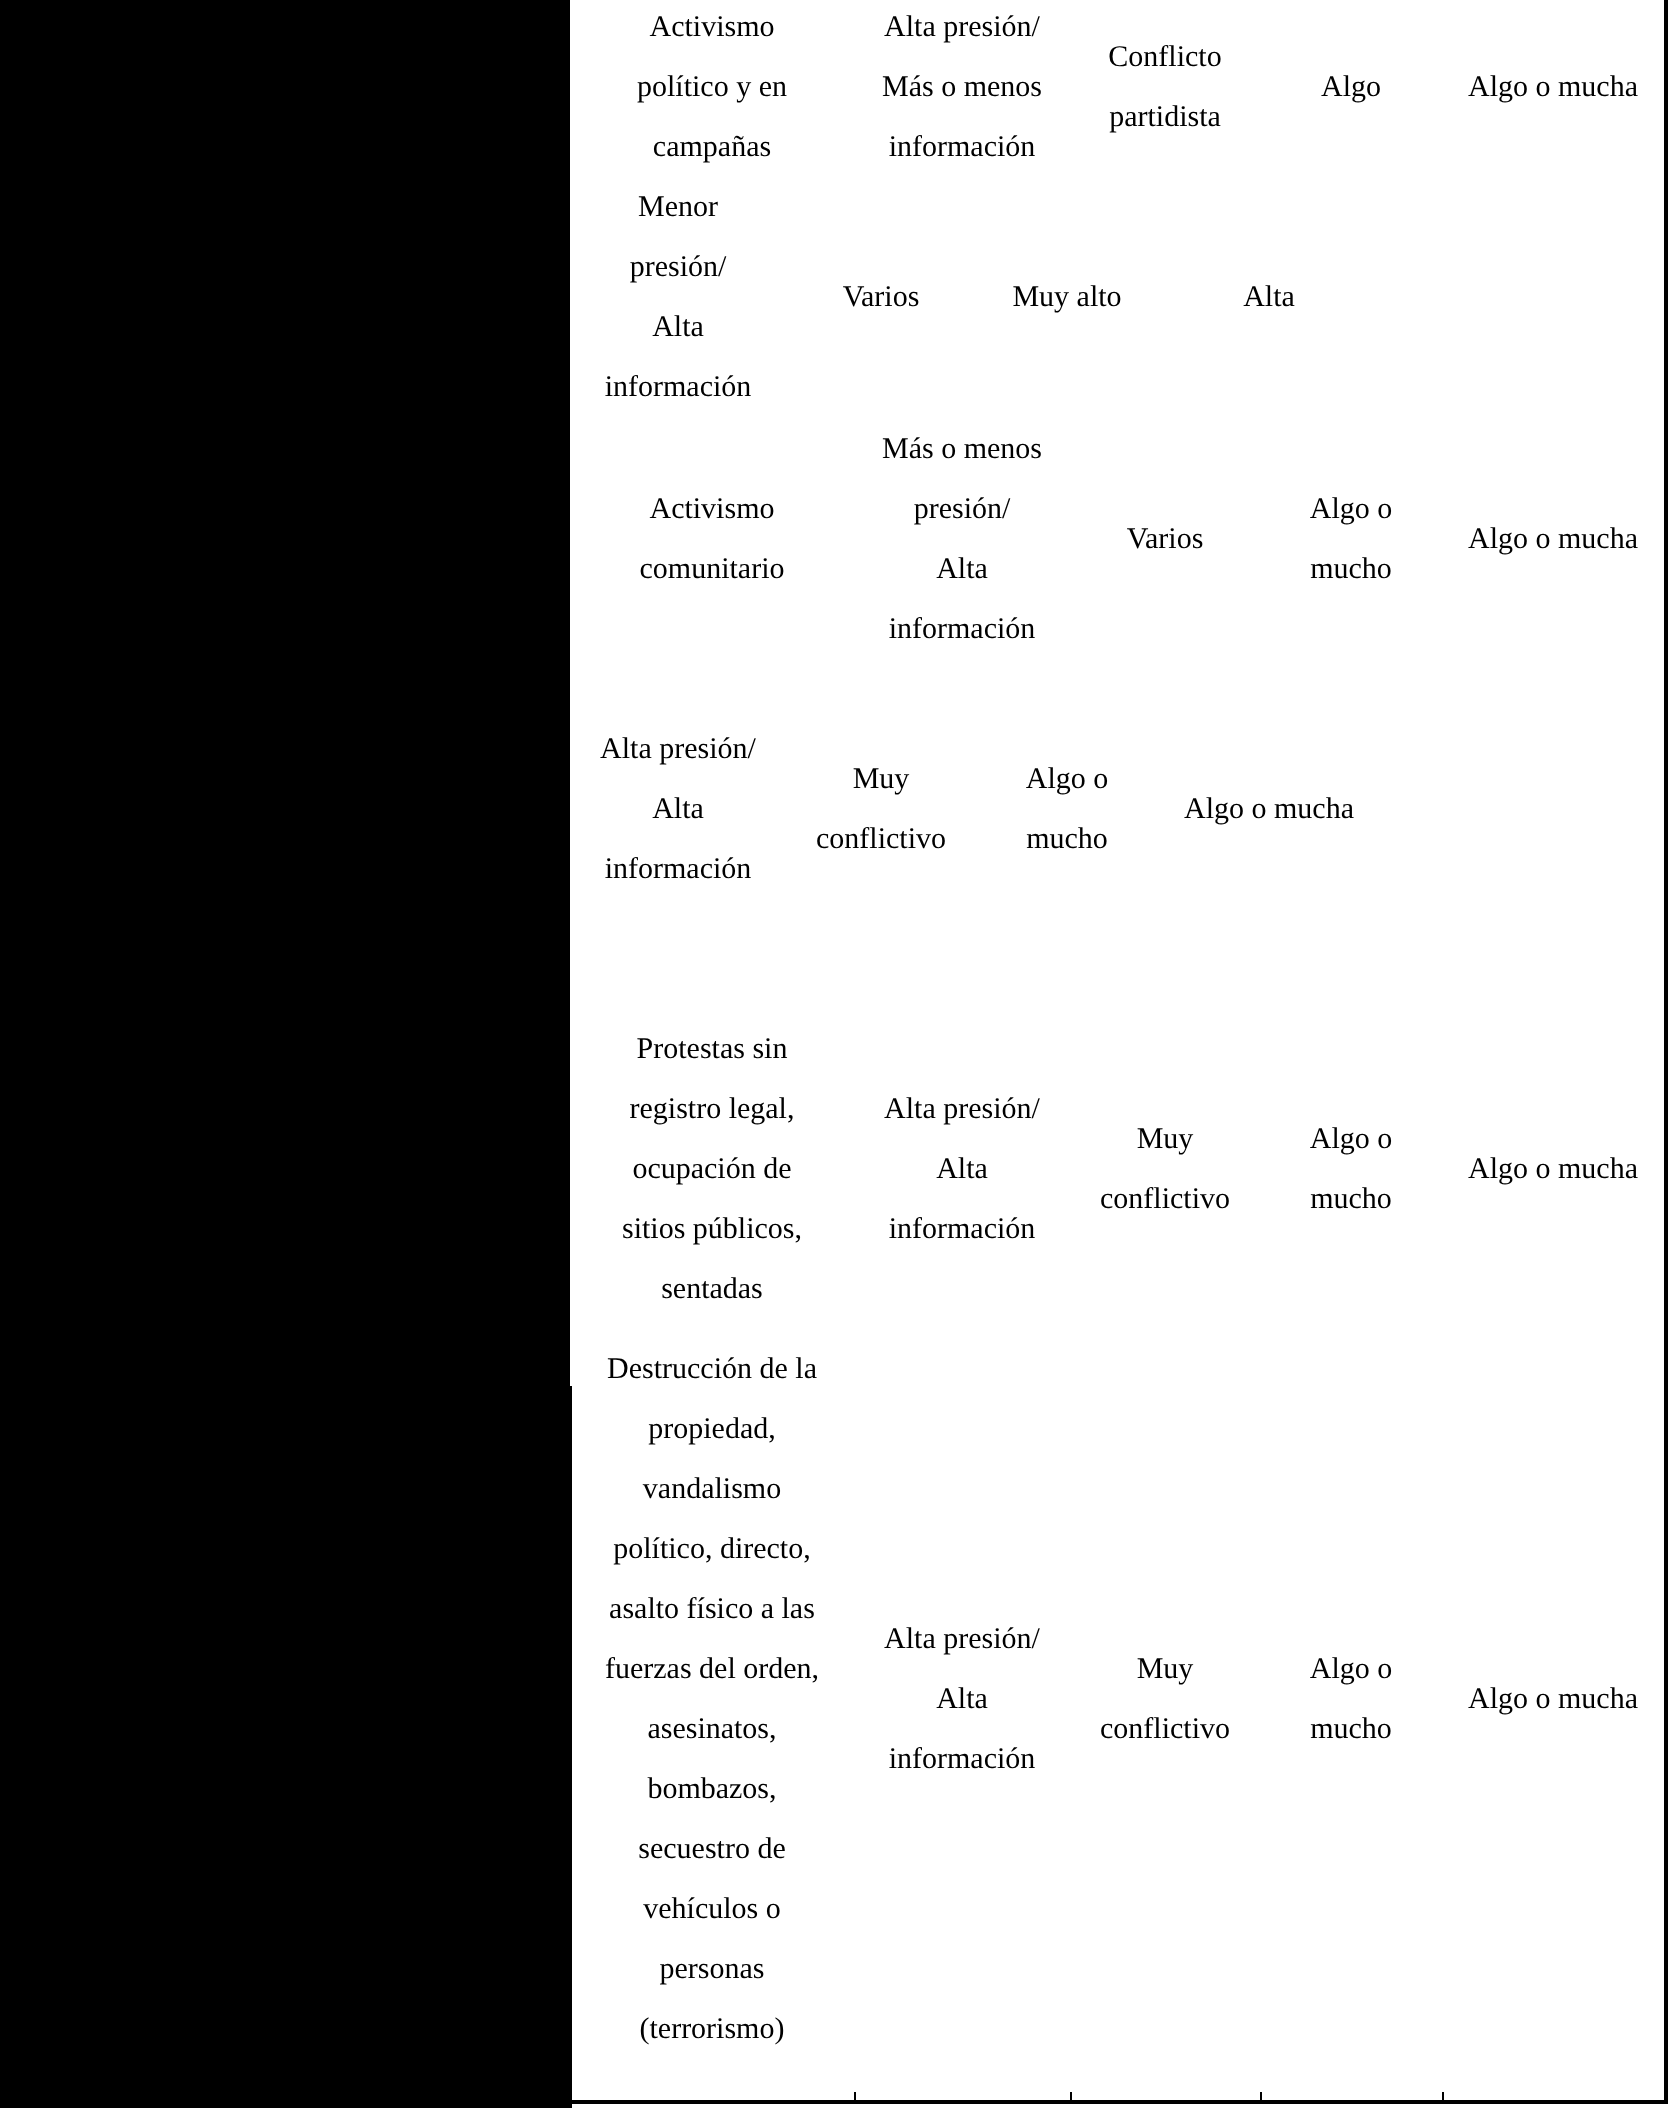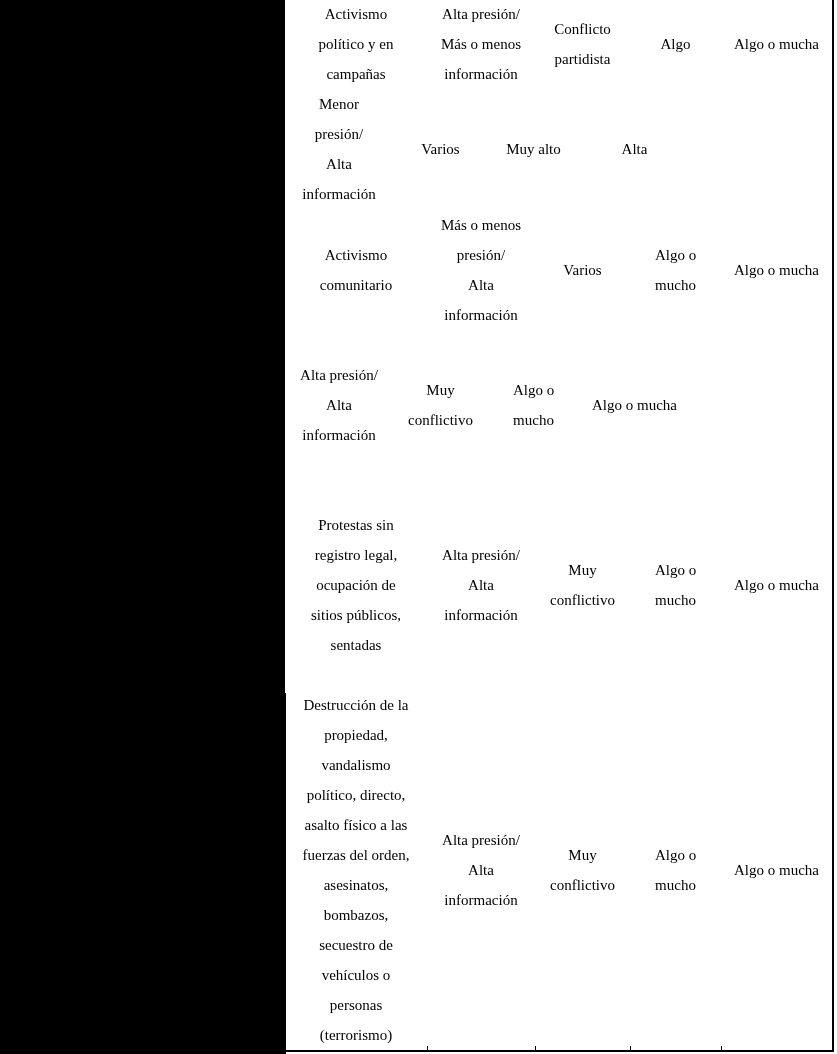--- a/index.html
+++ b/index.html
@@ -231,21 +231,21 @@
       <span>mucho</span>
     </div>
       </div>
     <div class="cell c4">
         <div>
       <span>Algo o mucha</span>
     </div>
       </div>
   </div>
 
-  <div class="row" style="top:690px;height:360px">
+  <div class="row" style="top:670px;height:360px">
     <div class="cell c0">
         <div>
       <span>Destrucción de la</span>
       <span>propiedad,</span>
       <span>vandalismo</span>
       <span>político, directo,</span>
       <span>asalto físico a las</span>
       <span>fuerzas del orden,</span>
       <span>asesinatos,</span>
       <span>bombazos,</span>

